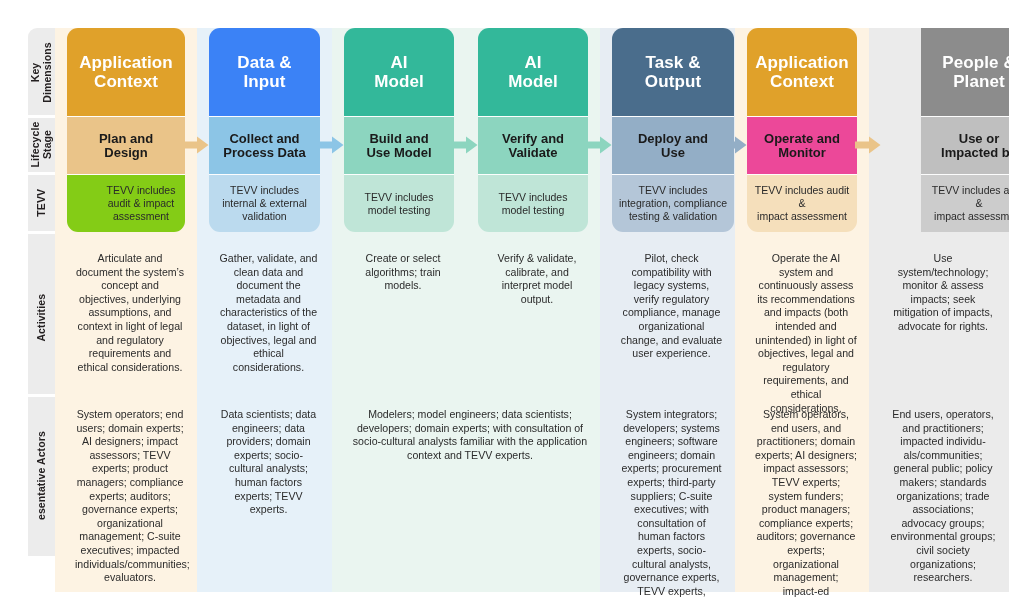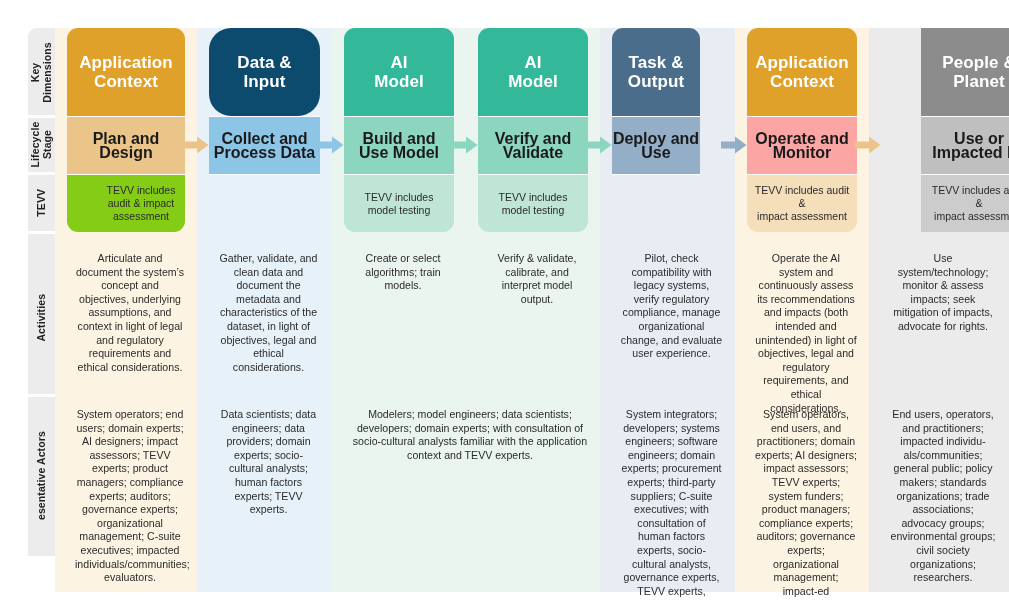--- a/index.html
+++ b/index.html
@@ -35,21 +35,21 @@
     position:absolute;border-radius:11px;overflow:hidden;
     display:flex;flex-direction:column;
   }
   .tier-key{
     flex:0 0 88px;display:flex;align-items:center;justify-content:center;
     color:#ffffff;font-weight:bold;font-size:17px;line-height:19px;
     text-align:center;letter-spacing:.1px;
   }
   .tier-life{
     flex:0 0 57px;display:flex;align-items:center;justify-content:center;
-    color:#1a1a1a;font-weight:bold;font-size:16px;line-height:14px;
+    color:#1a1a1a;font-weight:bold;font-size:13px;line-height:14px;
     text-align:center;
   }
   .tier-tevv{
     flex:1 1 auto;display:flex;align-items:center;justify-content:center;
     color:#2a2a2a;font-weight:normal;font-size:10.5px;line-height:13px;
     text-align:center;padding:0 6px;box-sizing:border-box;
   }
   .hairline{height:1px;background:rgba(255,255,255,.85);}
 
   
@@ -112,28 +112,31 @@
         </div>
         <div class="hairline"></div>
         <div class="tier-tevv" style="background: #84cc16; padding-left: 36px;">
           <span>TEVV includes audit &amp; impact assessment</span>
         </div>
       </div>
       <div class="arrow" style="left: 183px; top: 135.5px;"><svg width="26" height="18" viewBox="0 0 26 18">
           <path d="M0 5.5 H14 V0.5 L25.5 9 L14 17.5 V12.5 H0 Z" fill="#EAC489"></path>
         </svg></div>
       <div class="card" style="left: 209px; top: 28px; width: 111px; height: 204px;">
-        <div class="tier-key" style="background: #0c4a6e; border-radius: 22px;">
+        <div class="tier-key" style="background: #3b82f6;">
           <span>Data &amp;<br>Input</span>
         </div>
         <div class="hairline"></div>
         <div class="tier-life" style="background: rgb(140, 197, 230);">
           <span>Collect and<br>Process Data</span>
         </div>
         <div class="hairline"></div>
+        <div class="tier-tevv" style="background: rgb(187, 218, 238);">
+          <span>TEVV includes internal &amp; external validation</span>
+        </div>
       </div>
       <div class="arrow" style="left: 318px; top: 135.5px;"><svg width="26" height="18" viewBox="0 0 26 18">
           <path d="M0 5.5 H14 V0.5 L25.5 9 L14 17.5 V12.5 H0 Z" fill="#8CC5E6"></path>
         </svg></div>
       <div class="card" style="left: 344px; top: 28px; width: 110px; height: 204px;">
         <div class="tier-key" style="background: rgb(51, 184, 154);">
           <span>AI<br>Model</span>
         </div>
         <div class="hairline"></div>
         <div class="tier-life" style="background: rgb(140, 213, 191);">
@@ -156,39 +159,42 @@
           <span>Verify and<br>Validate</span>
         </div>
         <div class="hairline"></div>
         <div class="tier-tevv" style="background: rgb(191, 229, 215);">
           <span>TEVV includes model testing</span>
         </div>
       </div>
       <div class="arrow" style="left: 586px; top: 135.5px;"><svg width="26" height="18" viewBox="0 0 26 18">
           <path d="M0 5.5 H14 V0.5 L25.5 9 L14 17.5 V12.5 H0 Z" fill="#8CD5BF"></path>
         </svg></div>
-      <div class="card" style="left: 612px; top: 28px; width: 88px; height: 204px;">
+      <div class="card" style="left: 612px; top: 28px; width: 122px; height: 204px;">
         <div class="tier-key" style="background: rgb(74, 109, 140);">
           <span>Task &amp;<br>Output</span>
         </div>
         <div class="hairline"></div>
         <div class="tier-life" style="background: rgb(147, 174, 198);">
           <span>Deploy and<br>Use</span>
         </div>
         <div class="hairline"></div>
+        <div class="tier-tevv" style="background: rgb(180, 198, 216);">
+          <span>TEVV includes integration, compliance testing &amp; validation</span>
+        </div>
       </div>
       <div class="arrow" style="left: 721px; top: 135.5px;"><svg width="26" height="18" viewBox="0 0 26 18">
           <path d="M0 5.5 H14 V0.5 L25.5 9 L14 17.5 V12.5 H0 Z" fill="#93AEC6"></path>
         </svg></div>
       <div class="card" style="left: 747px; top: 28px; width: 110px; height: 204px;">
         <div class="tier-key" style="background: rgb(224, 161, 42);">
           <span>Application<br>Context</span>
         </div>
         <div class="hairline"></div>
-        <div class="tier-life" style="background: #fca5a5; text-align: center;">
+        <div class="tier-life" style="background: #ec4899; text-align: center;">
           <span>Operate and<br>Monitor</span>
         </div>
         <div class="hairline"></div>
         <div class="tier-tevv" style="background: rgb(245, 223, 187);">
           <span>TEVV includes audit &amp;<br>impact assessment</span>
         </div>
       </div>
       <div class="arrow" style="left: 855px; top: 135.5px;"><svg width="26" height="18" viewBox="0 0 26 18">
           <path d="M0 5.5 H14 V0.5 L25.5 9 L14 17.5 V12.5 H0 Z" fill="#EAC489"></path>
         </svg></div>

